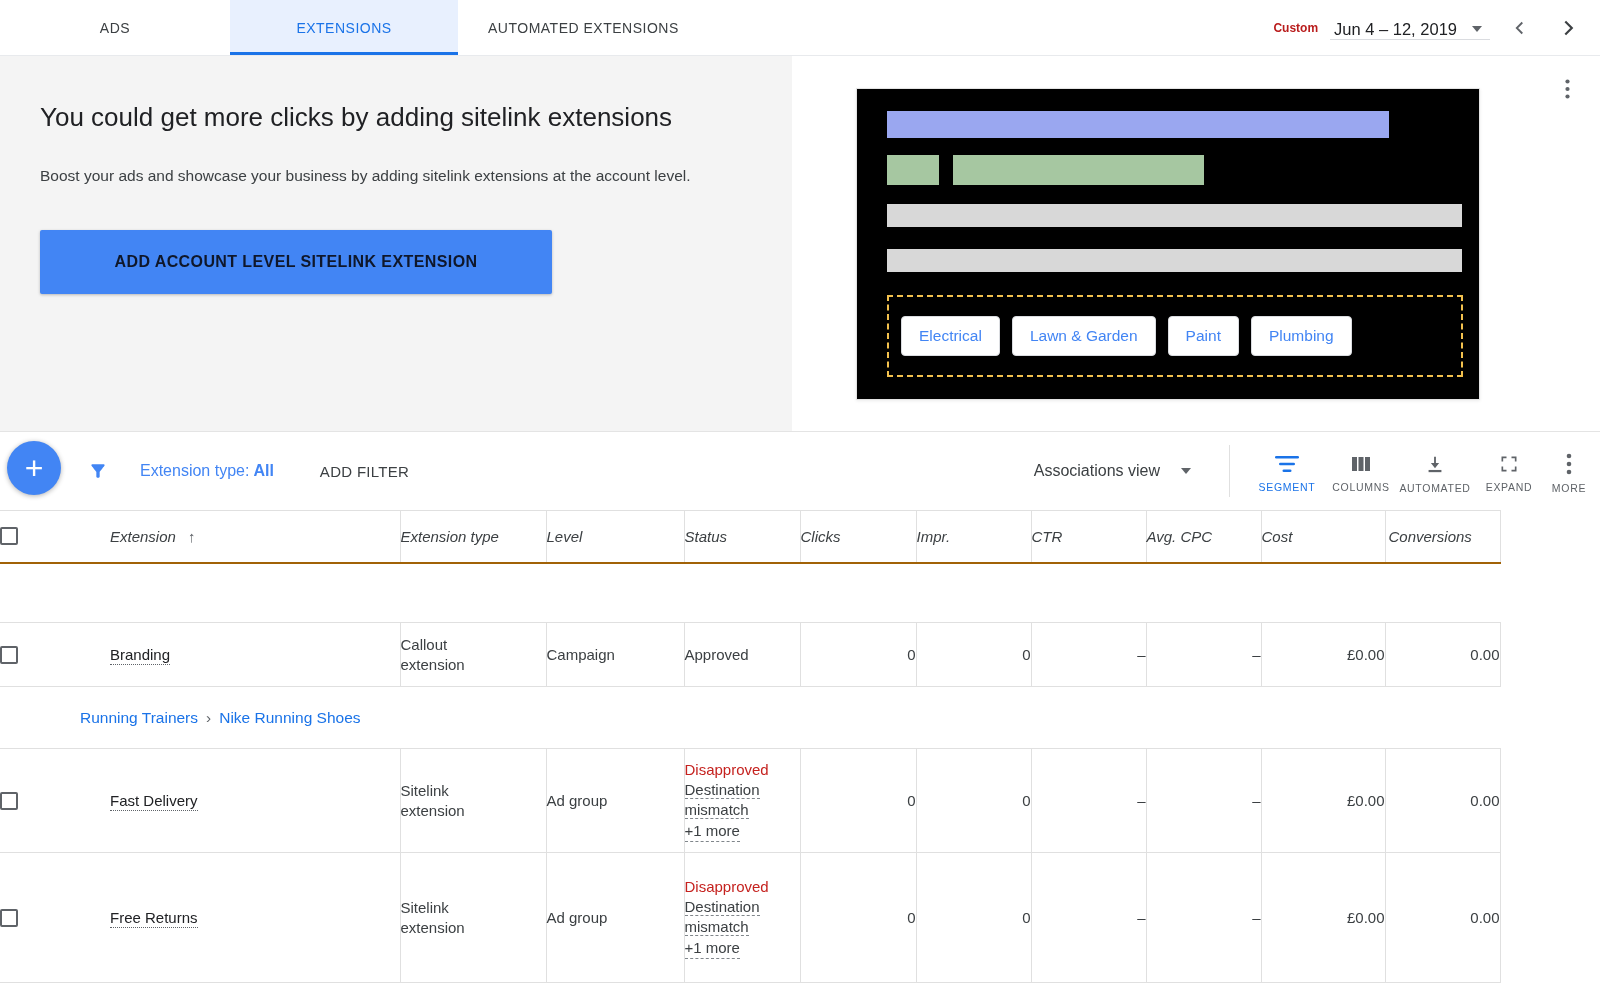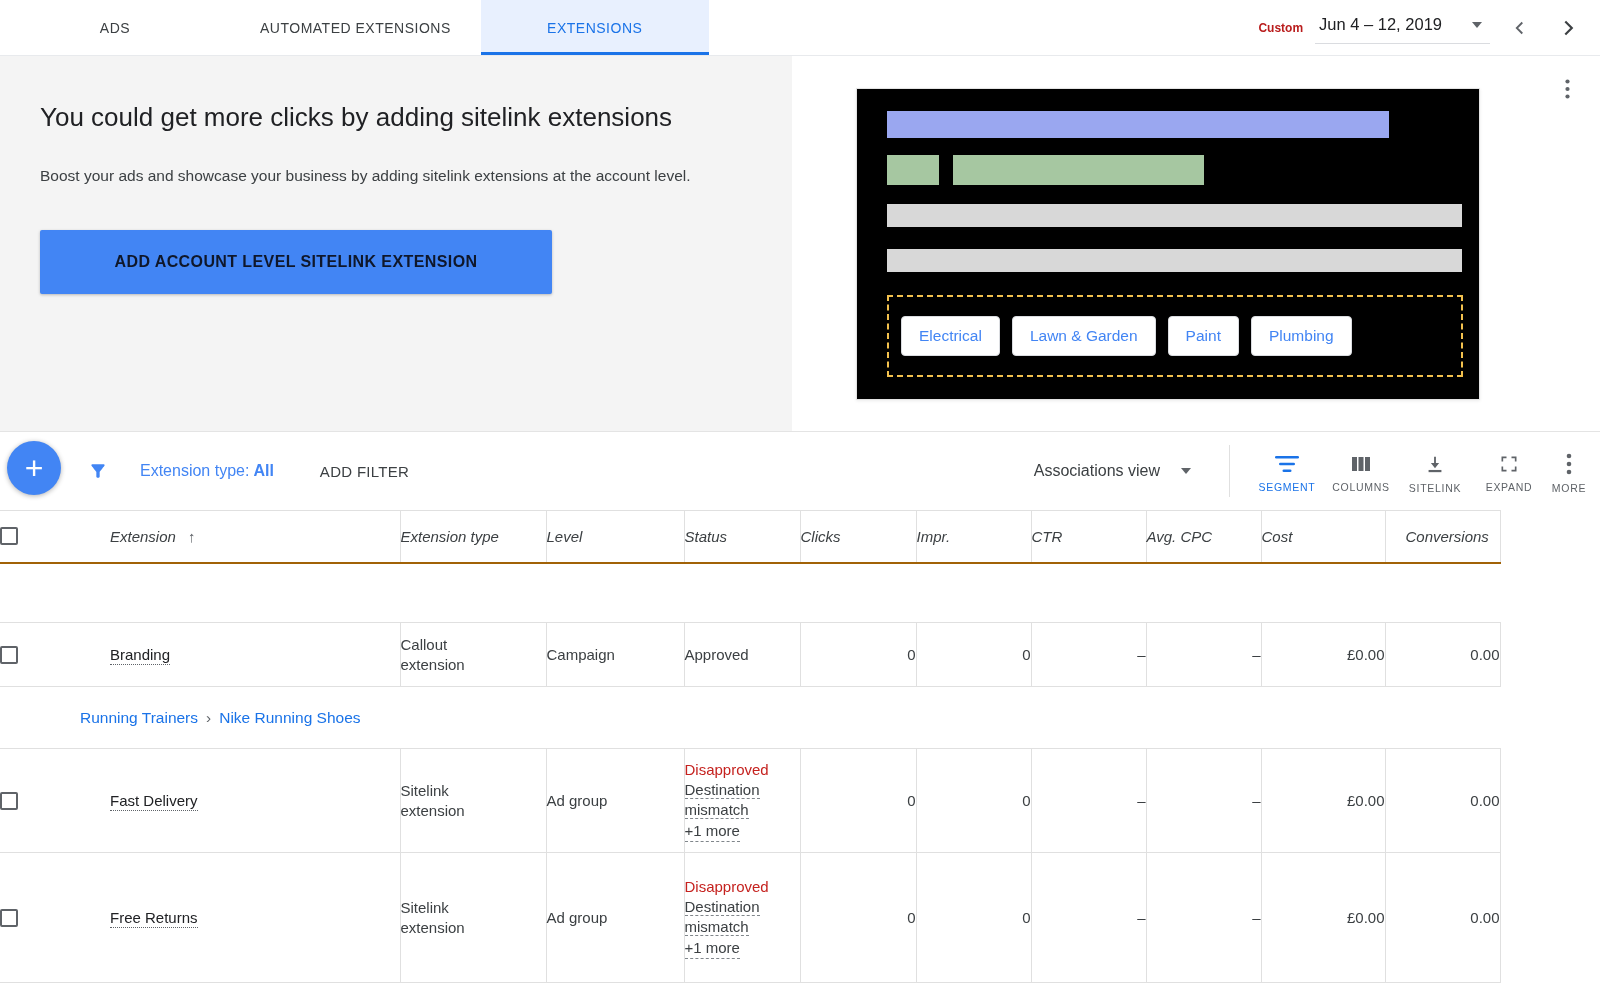--- a/index.html
+++ b/index.html
@@ -13,21 +13,21 @@
 
   
   .tabbar { height: 56px; display: flex; align-items: stretch; background: #fff; border-bottom: 1px solid #e8eaed; }
   .tab { display: flex; align-items: center; justify-content: center; font-size: 14px; letter-spacing: .5px; color: #3c4043; cursor: pointer; }
   .tab-ads { width: 230px; }
   .tab-extensions { width: 228px; }
   .tab-auto { padding: 0 30px; }
   .tab.active { background: #e8f0fe; color: #1a73e8; box-shadow: inset 0 -3px 0 #1a73e8; }
   .date-area { margin-left: auto; display: flex; align-items: center; padding-right: 14px; gap: 12px; }
   .date-custom { color: #b91c1c; font-size: 12px; font-weight: bold; }
-  .date-picker { display: flex; align-items: center; gap: 30px; border-bottom: 1px solid #dadce0; padding: 4px 8px 9px 4px; cursor: pointer; }
+  .date-picker { display: flex; align-items: center; gap: 15px; border-bottom: 1px solid #dadce0; padding: 4px 8px 0 4px; cursor: pointer; }
   .date-value { font-size: 16.5px; color: #202124; white-space: nowrap; }
   .caret { width: 0; height: 0; border-left: 5px solid transparent; border-right: 5px solid transparent; border-top: 6px solid #5f6368; }
   .navchev { background: none; border: none; width: 36px; height: 36px; display: flex; align-items: center; justify-content: center; cursor: pointer; }
 
   
   .promo { height: 376px; display: flex; position: relative; border-bottom: 1px solid #e4e4e4; }
   .promo-left { width: 792px; background: #f4f4f4; padding: 46px 40px 0 40px; }
   .promo-title { font-size: 26px; font-weight: 400; color: #202124; margin-bottom: 32px; }
   .promo-desc { font-size: 15.5px; color: #3c4043; line-height: 21px; max-width: 672px; margin-bottom: 44px; }
   .promo-cta { display: flex; align-items: center; justify-content: center; width: 512px; height: 64px;
@@ -74,43 +74,43 @@
   .grid thead th { height: 52px; border-bottom: 2px solid #a16207; font-weight: 500; text-align: left; font-style: italic; }
   .sep { border-left: 1px solid #e0e0e0; }
   .edge { border-right: 1px solid #e0e0e0; }
   .grid tbody td { border-bottom: 1px solid #e0e0e0; }
   .cell-check { padding-left: 31px; }
   .checkbox { width: 18px; height: 18px; border: 2px solid #5f6368; border-radius: 2px; background: #fff; cursor: pointer; }
   .cell-name { padding-left: 16px; text-align: left; }
   .cell-text { padding-left: 14px; text-align: left; }
   .cell-num { text-align: right; padding-right: 14px; color: #202124; }
   th.cell-num { color: #3c4043; }
-  th.th-conv { padding-left: 20px; text-align: left; overflow: hidden; white-space: nowrap; }
+  th.th-conv { padding-left: 3px; text-align: left; overflow: hidden; white-space: nowrap; }
   .sort-arrow { color: #5f6368; font-size: 15px; margin-left: 12px; font-weight: 400; }
   .dotted-link { border-bottom: 1px dotted #5f6368; padding-bottom: 1px; cursor: pointer; color: #202124; }
   .wrapped { display: inline-block; max-width: 86px; line-height: 20px; }
   .row-h64 td { height: 64px; }
   .row-h104 td { height: 104px; }
   .row-h130 td { height: 130px; }
   .summary-row td { height: 60px; }
   .crumb-row td { height: 62px; padding-left: 80px; font-size: 15.5px; }
   .crumb-link { color: #1a73e8; cursor: pointer; }
   .crumb-sep { color: #5f6368; margin: 0 8px; }
   .status-stack { line-height: 20px; }
   .status-bad { color: #c5221f; display: block; }
   .dashed-link { border-bottom: 1px dashed #80868b; cursor: pointer; color: #3c4043; }
   .status-more { display: inline-block; margin-top: 1px; }
 </style>
 </head>
 <body>
 
 <header class="tabbar">
   <div class="tab tab-ads">ADS</div>
+  <div class="tab tab-extensions active">EXTENSIONS</div>
   <div class="tab tab-auto">AUTOMATED EXTENSIONS</div>
-  <div class="tab tab-extensions active">EXTENSIONS</div>
 
   <div class="date-area">
     <span class="date-custom">Custom</span>
     <div class="date-picker">
       <span class="date-value">Jun 4 – 12, 2019</span>
       <span class="caret"></span>
     </div>
     <button class="navchev">
       <svg width="22" height="22" viewBox="0 0 24 24" fill="none" stroke="#5f6368" stroke-width="2">
           <path d="M14.5 6l-6 6 6 6"></path>
@@ -194,21 +194,21 @@
         <rect x="14" y="3" width="5" height="14" fill="#5f6368"></rect>
       </svg>
       <span class="lbl">COLUMNS</span>
     </button>
 
     <button class="icon-btn">
       <svg width="22" height="22" viewBox="0 0 24 24">
         <path fill="#5f6368" d="M11 4h2v7h3.5L12 16.5 7.5 11H11z"></path>
         <rect x="5" y="18.5" width="14" height="2.4" fill="#5f6368"></rect>
       </svg>
-      <span class="lbl">SITELINK</span>
+      <span class="lbl">AUTOMATED</span>
     </button>
 
     <button class="icon-btn">
       <svg width="20" height="20" viewBox="0 0 24 24" fill="none" stroke="#5f6368" stroke-width="2">
         <path d="M4 9V4h5M15 4h5v5M20 15v5h-5M9 20H4v-5"></path>
       </svg>
       <span class="lbl">EXPAND</span>
     </button>
 
     <button class="icon-btn more-btn">

